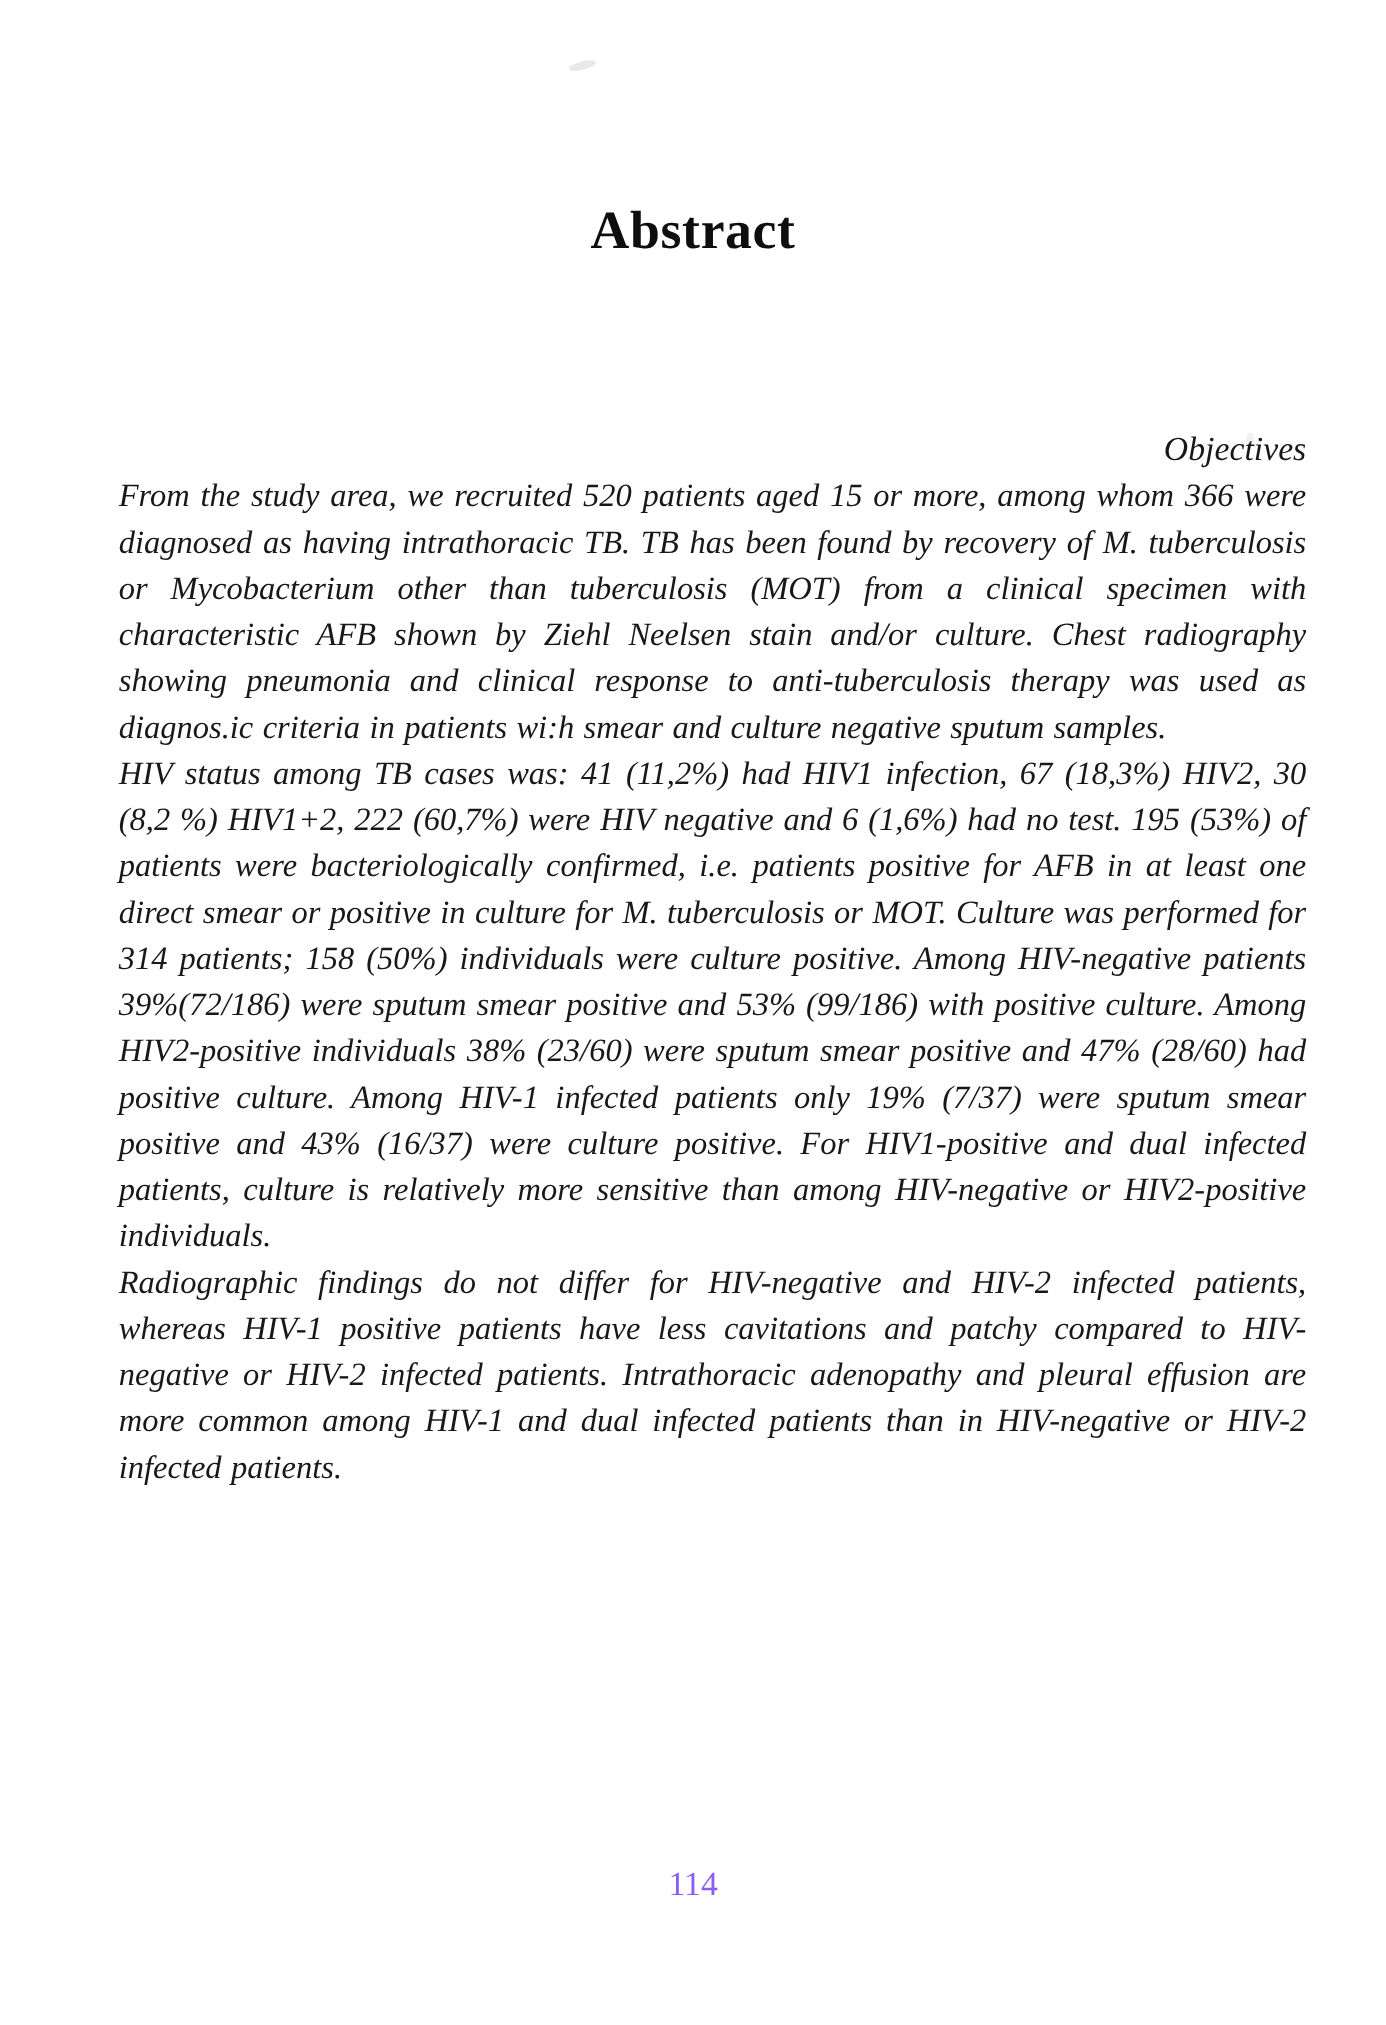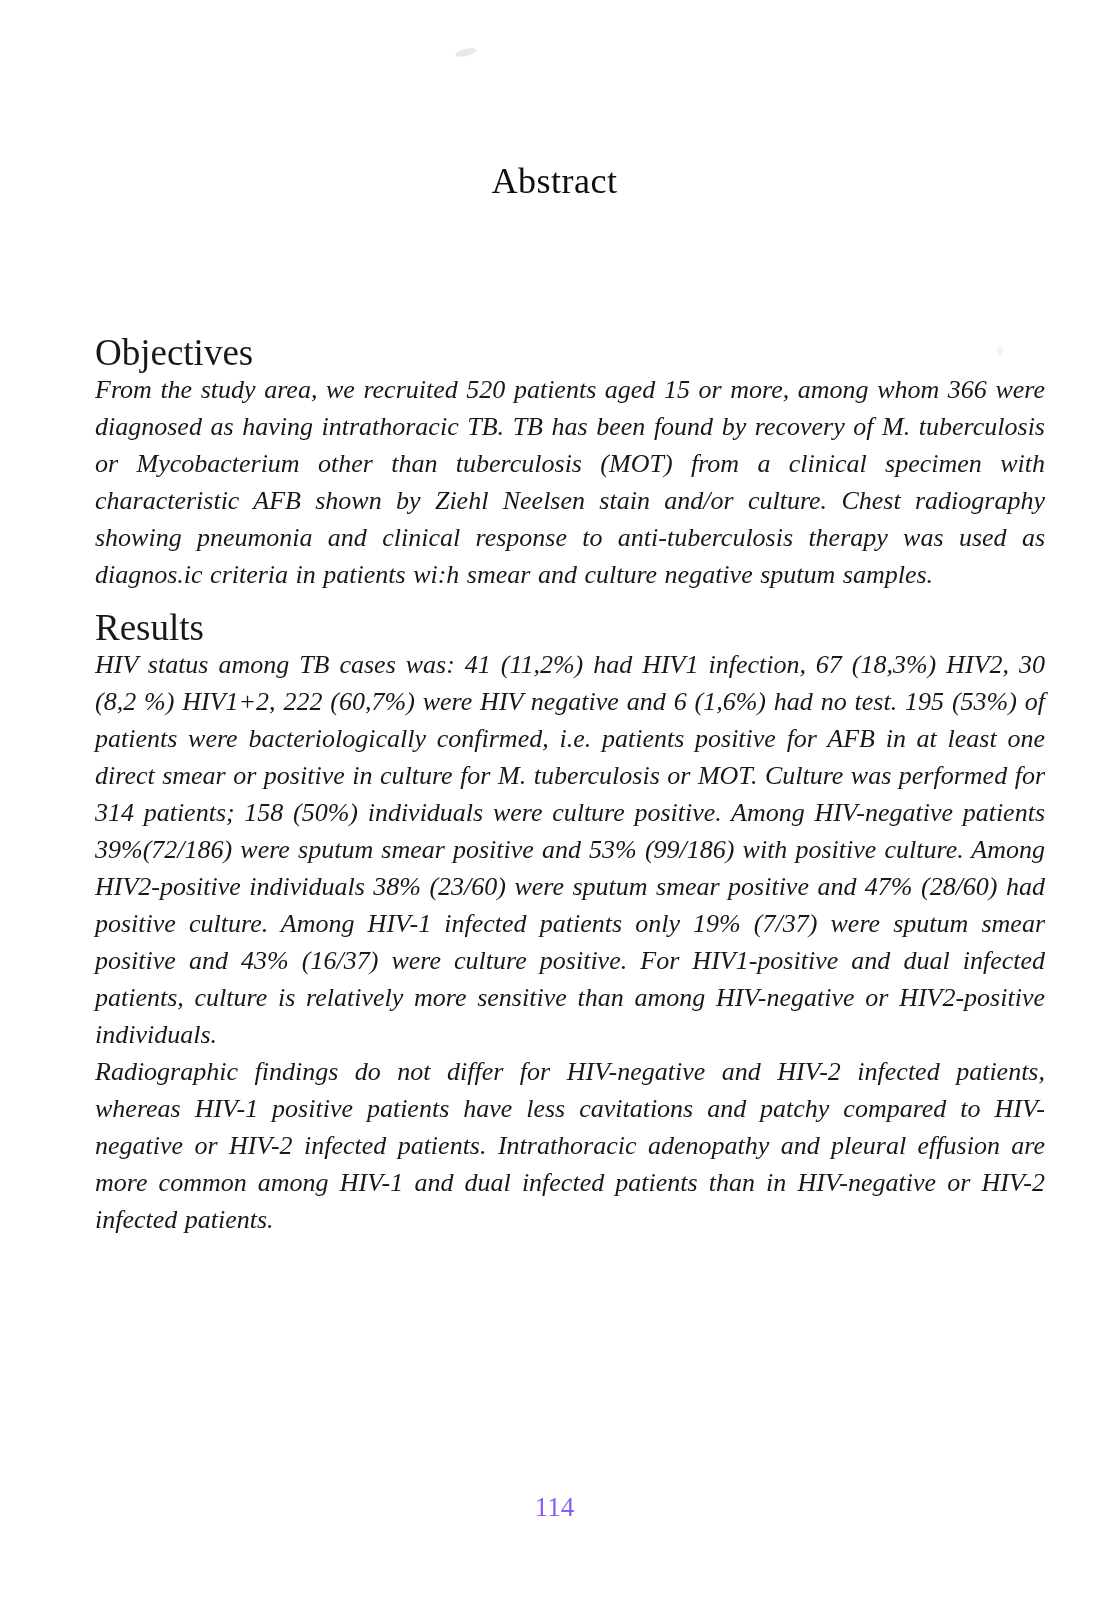--- a/index.html
+++ b/index.html
@@ -17,36 +17,37 @@
   .page {
     position: relative;
     width: 1109px;
     height: 1620px;
     background: #ffffff;
   }
   .title {
     margin: 0;
     padding-top: 160px;
     text-align: center;
-    font-size: 36px;
-    font-weight: 400;
+    font-size: 43px;
+    font-weight: 700;
     letter-spacing: 0.5px;
     color: #0e0e0e;
     font-family: "Liberation Serif", serif;
   }
   .content {
     width: 950px;
     margin: 116px 0 0 95px;
   }
   .heading {
     margin: 0;
     padding-top: 16px;
-    text-align: left;
+    text-align: right;
+    font-style: italic;
     font-weight: 400;
-    font-size: 37px;
+    font-size: 27px;
     line-height: 37px;
     color: #181818;
   }
   .para {
     margin: 0;
     font-style: italic;
     font-size: 26px;
     line-height: 37px;
     text-align: justify;
     color: #181818;
@@ -85,21 +86,20 @@
 
     <section>
       <h2 class="heading">Objectives</h2>
     </section>
 
     <section>
       <p class="para">From the study area, we recruited 520 patients aged 15 or more, among whom 366 were diagnosed as having intrathoracic TB. TB has been found by recovery of M. tuberculosis or Mycobacterium other than tuberculosis (MOT) from a clinical specimen with characteristic AFB shown by Ziehl Neelsen stain and/or culture. Chest radiography showing pneumonia and clinical response to anti-tuberculosis therapy was used as diagnos.ic criteria in patients wi:h smear and culture negative sputum samples.</p>
     </section>
 
     <section>
-      <h2 class="heading">Results</h2>
       <p class="para">HIV status among TB cases was: 41 (11,2%) had HIV1 infection, 67 (18,3%) HIV2, 30 (8,2 %) HIV1+2, 222 (60,7%) were HIV negative and 6 (1,6%) had no test. 195 (53%) of patients were bacteriologically confirmed, i.e. patients positive for AFB in at least one direct smear or positive in culture for M. tuberculosis or MOT. Culture was performed for 314 patients; 158 (50%) individuals were culture positive. Among HIV-negative patients 39%(72/186) were sputum smear positive and 53% (99/186) with positive culture. Among HIV2-positive individuals 38% (23/60) were sputum smear positive and 47% (28/60) had positive culture. Among HIV-1 infected patients only 19% (7/37) were sputum smear positive and 43% (16/37) were culture positive. For HIV1-positive and dual infected patients, culture is relatively more sensitive than among HIV-negative or HIV2-positive individuals.</p>
       <p class="para">Radiographic findings do not differ for HIV-negative and HIV-2 infected patients, whereas HIV-1 positive patients have less cavitations and patchy compared to HIV-negative or HIV-2 infected patients. Intrathoracic adenopathy and pleural effusion are more common among HIV-1 and dual infected patients than in HIV-negative or HIV-2 infected patients.</p>
     </section>
 
   </div>
 
   <div class="page-number">114</div>
 
 </div>
 

